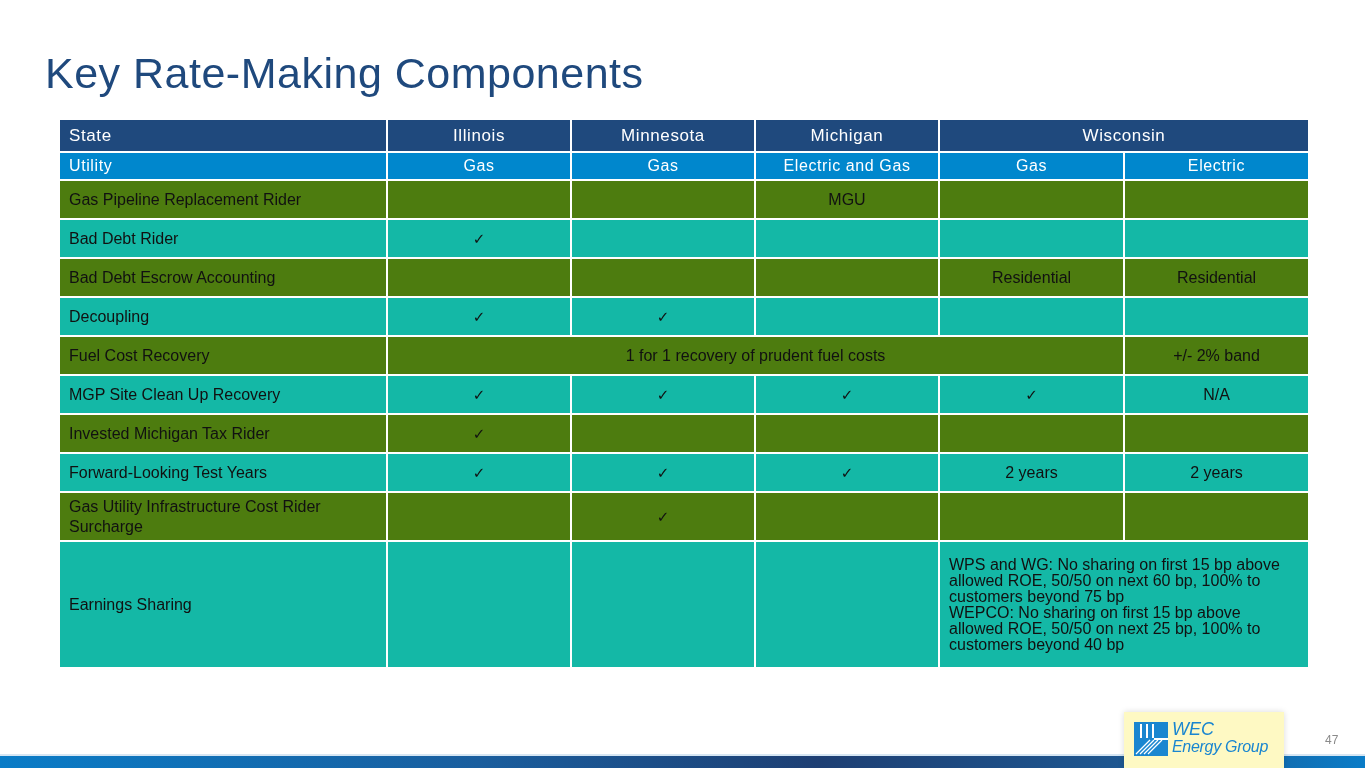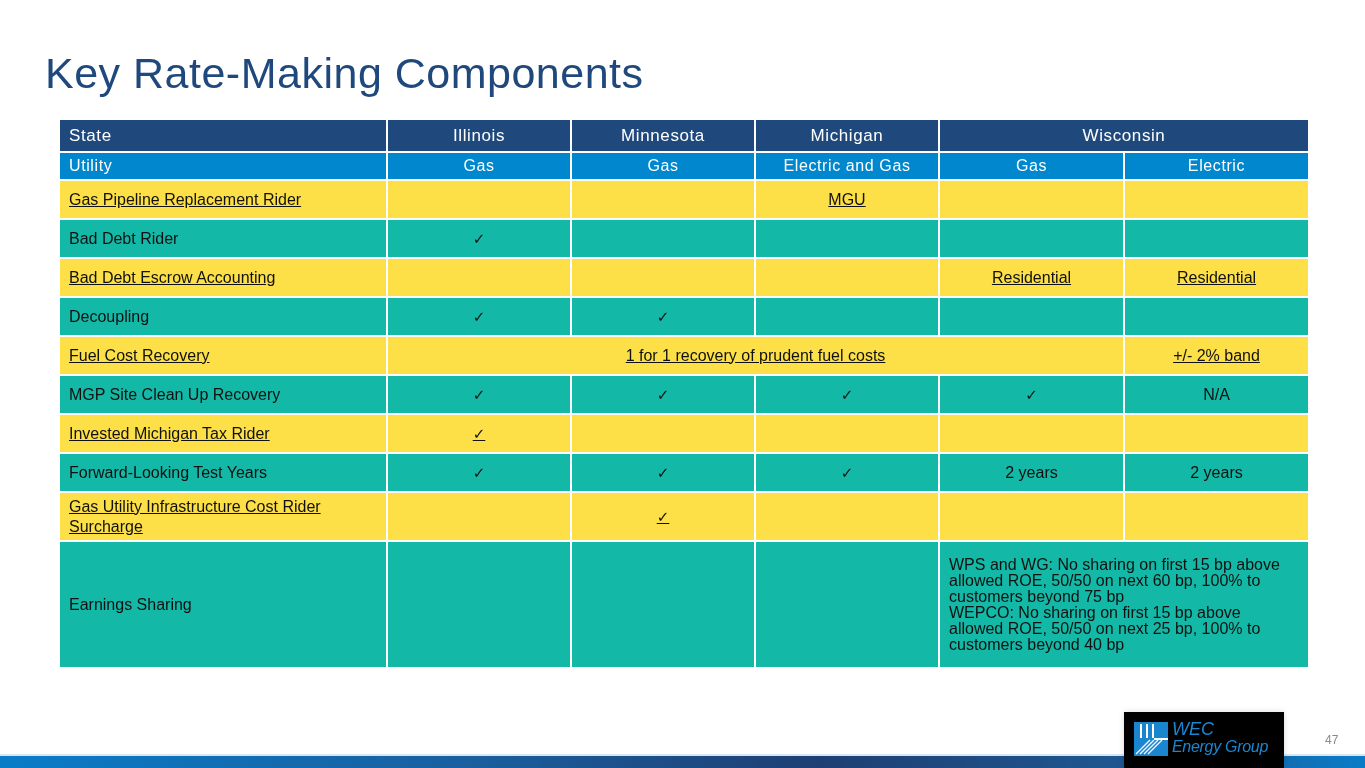--- a/index.html
+++ b/index.html
@@ -27,38 +27,38 @@
 
   tr.state-row th {
     background:#1f497d; color:#fff; height:31px; font-size:17px; letter-spacing:0.6px;
   }
   tr.utility-row th {
     background:#0087cd; color:#fff; height:26px; font-size:16px; letter-spacing:0.6px;
   }
   th.left, td.left { text-align:left; }
   th.center, td.center { text-align:center; }
   tr.body-row td { height:37px; }
-  tr.light td { background:#fde047;text-decoration:underline; }
+  tr.light td { background:#4d7c0f; }
   tr.dark td { background:#14b8a6; }
   tr.tall td { height:47px; line-height:20px; }
   tr.earn td { height:125px; }
   td.earn-text { font-size:16px; line-height:16px; padding:4px 10px; vertical-align:middle; }
   .check { font-family:"DejaVu Sans", sans-serif; font-size:15px; }
 
   .footer-band {
     position:absolute; left:0; bottom:0; width:1365px; height:12px;
     background:linear-gradient(to right, #0a7cc7 0%, #1a5e9e 35%, #1e3f73 60%, #1e5a94 85%, #0a7cc7 100%);
   }
   .footer-band::before {
     content:""; position:absolute; left:0; top:-2px; width:100%; height:2px;
     background:#d6e6f3;
   }
   .logo-box {
     position:absolute; left:1124px; top:712px; width:160px; height:56px;
-    background:#000000; box-shadow:0 0 6px rgba(0,0,0,0.15); z-index:2;
+    background:#fef9c3; box-shadow:0 0 6px rgba(0,0,0,0.15); z-index:2;
   }
   .logo-mark { position:absolute; left:10px; top:10px; width:34px; height:34px; }
   .logo-text {
     position:absolute; left:48px; top:9px; color:#1a86d0; font-style:italic;
     line-height:17px;
   }
   .logo-text .l1 { font-size:18px; display:block; }
   .logo-text .l2 { font-size:16px; display:block; letter-spacing:-0.3px; }
   .page-num {
     position:absolute; left:1325px; top:733px; font-size:12px; color:#8a8a8a;

